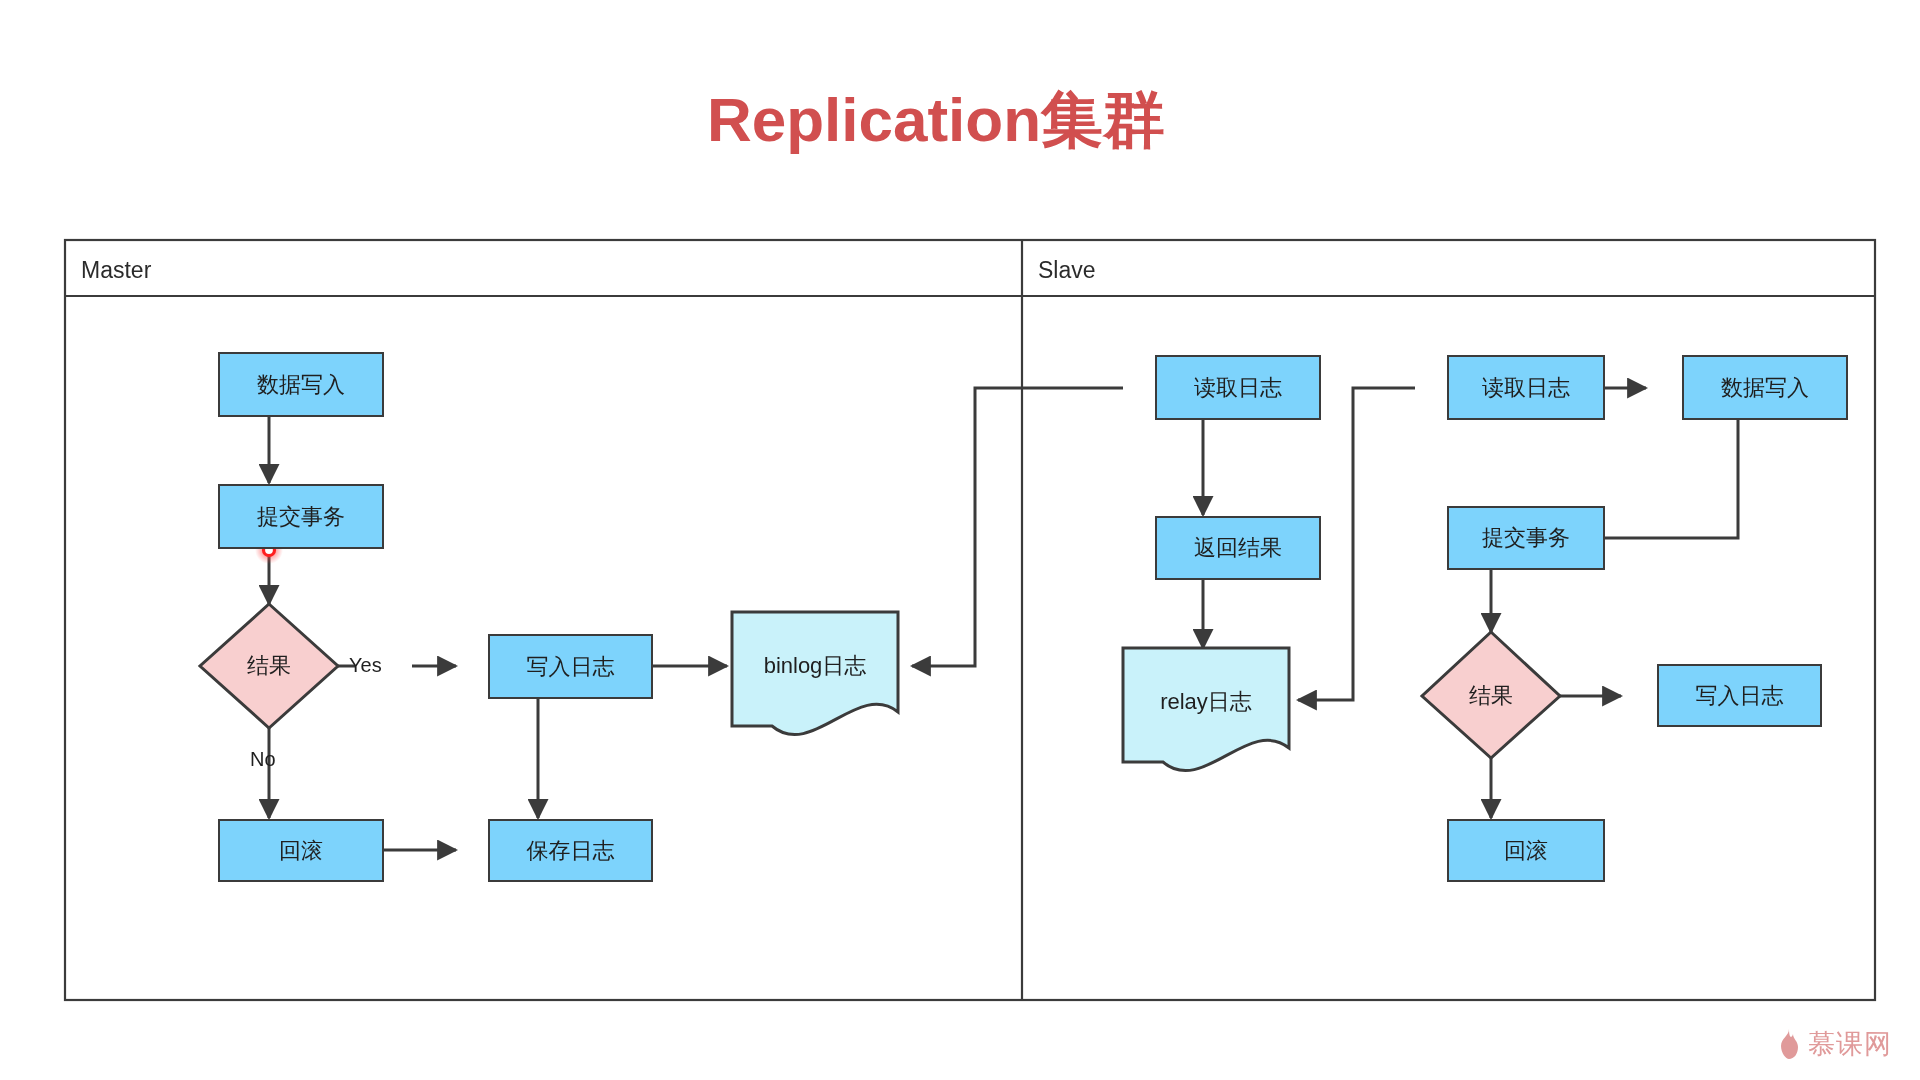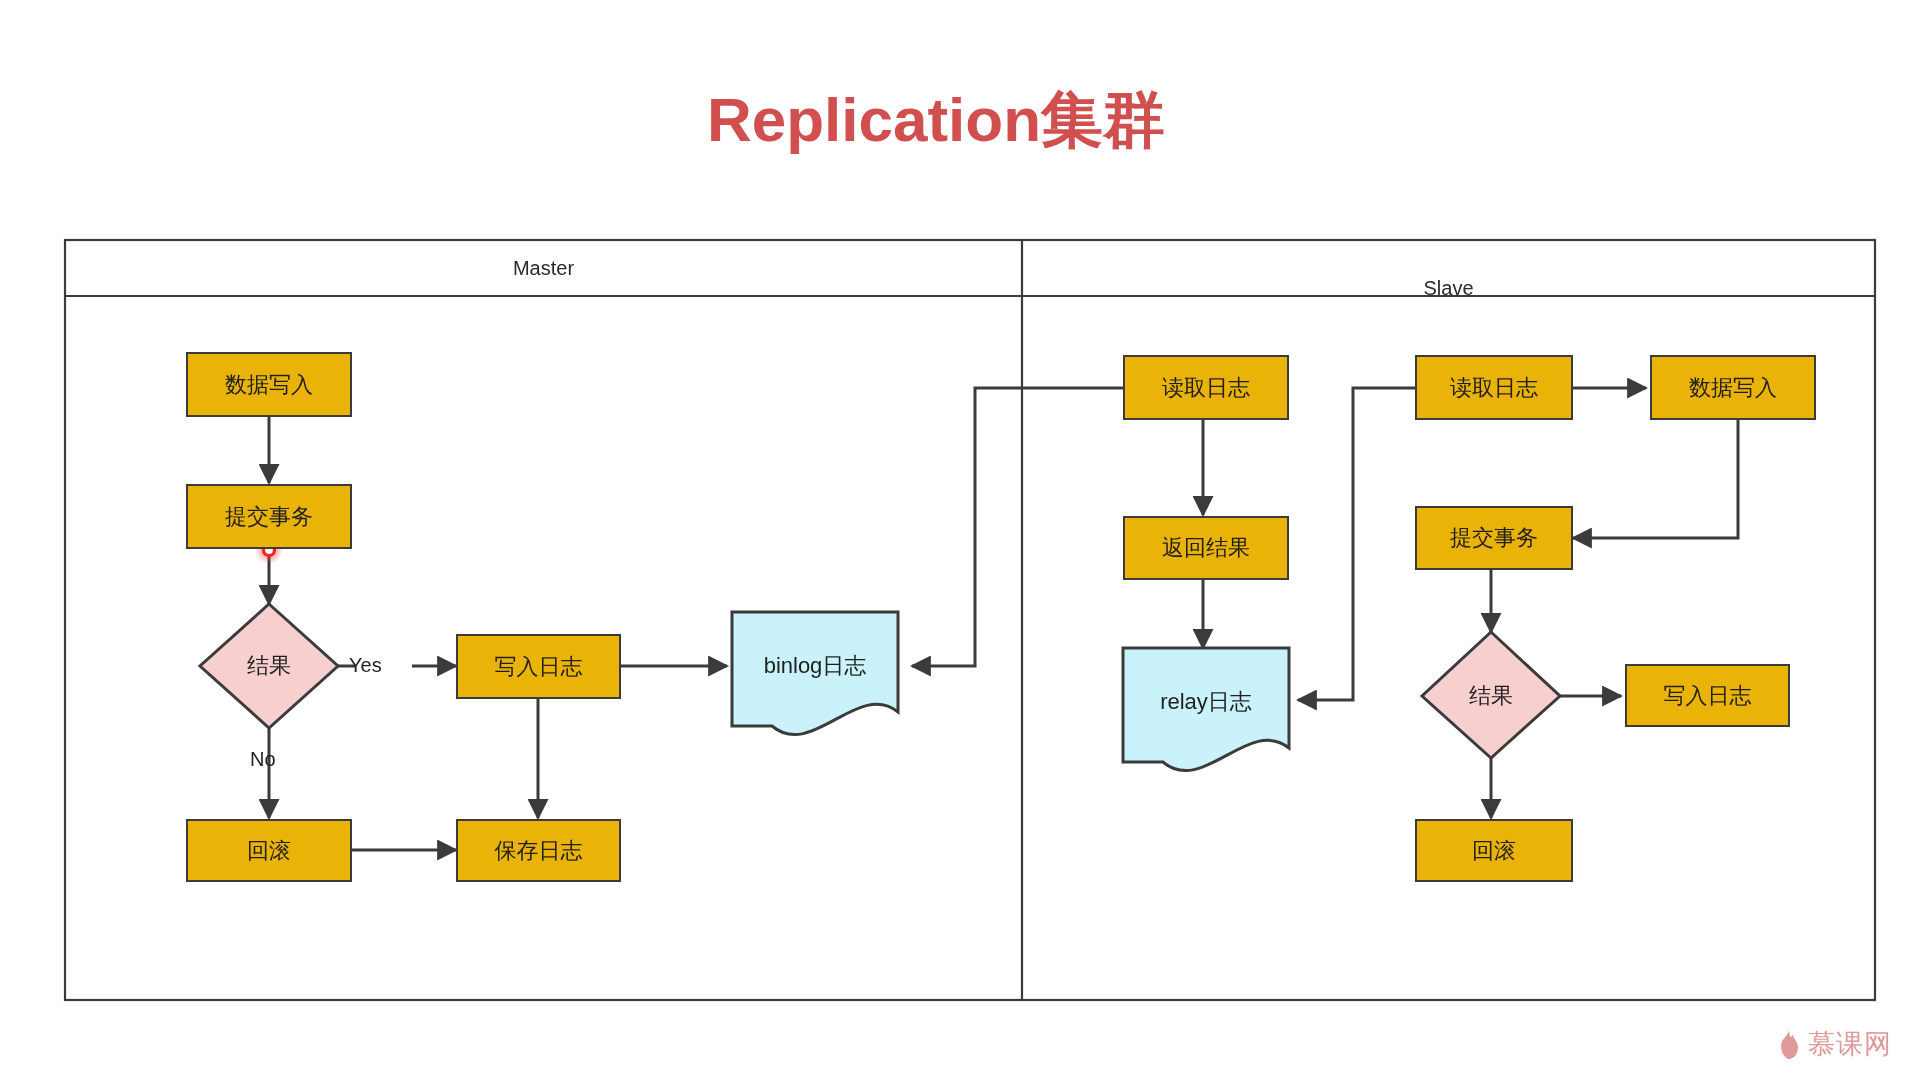--- a/index.html
+++ b/index.html
@@ -29,38 +29,40 @@
     width: 1872px;
     text-align: center;
     font-size: 62px;
     font-weight: bold;
     color: #d14f4f;
     letter-spacing: 0px;
     white-space: nowrap;
   }
   .lane-label {
     position: absolute;
-    font-size: 20px;
+    font-size: 23px;
     color: #2b2b2b;
-    text-align: center;
-    white-space: nowrap;
+    text-align: left;
+    white-space: nowrap;
+    padding-left: 16px;
   }
   .node {
     position: absolute;
     box-sizing: border-box;
     display: flex;
     align-items: center;
     justify-content: center;
     font-size: 22px;
     color: #1f1f1f;
     white-space: nowrap;
   }
   .node.box {
-    background: #eab308;
+    background: #7dd3fc;
     border: 2.5px solid #3b3b3b;
+    margin-left: 32px;
   }
   .node.doc {
     background: transparent;
     border: none;
   }
   .node.doc .doc-label {
     position: relative;
     z-index: 2;
     font-size: 22px;
   }
@@ -152,21 +154,21 @@
   <polygon points="269,604 338,666 269,728 200,666" fill="#f8cfcf" stroke="#3b3b3b" stroke-width="3"></polygon>
 
   <polygon points="1491,632 1560,696 1491,758 1422,696" fill="#f8cfcf" stroke="#3b3b3b" stroke-width="3"></polygon>
 
   <path d="M 732 612 L 898 612 L 898 712 C 858 680 812 760 772 726 L 732 726 Z" fill="#c9f2fa" stroke="#3b3b3b" stroke-width="3"></path>
 
   <path d="M 1123 648 L 1289 648 L 1289 748 C 1249 716 1203 796 1163 762 L 1123 762 Z" fill="#c9f2fa" stroke="#3b3b3b" stroke-width="3"></path>
 </svg>
 
 <div class="lane-label" style="left:65px; top:257px; width:957px;">Master</div>
-<div class="lane-label" style="left:1022px; top:257px; width:853px;margin-top:20px;">Slave</div>
+<div class="lane-label" style="left:1022px; top:257px; width:853px;">Slave</div>
 
 <div class="node box" style="left:186px; top:352px; width:166px; height:65px;">
   <span>数据写入</span>
 </div>
 
 <div class="node box" style="left:186px; top:484px; width:166px; height:65px;">
   <span>提交事务</span>
 </div>
 
 <div class="node diamond" style="left:200px; top:636px; width:138px; height:60px;">

